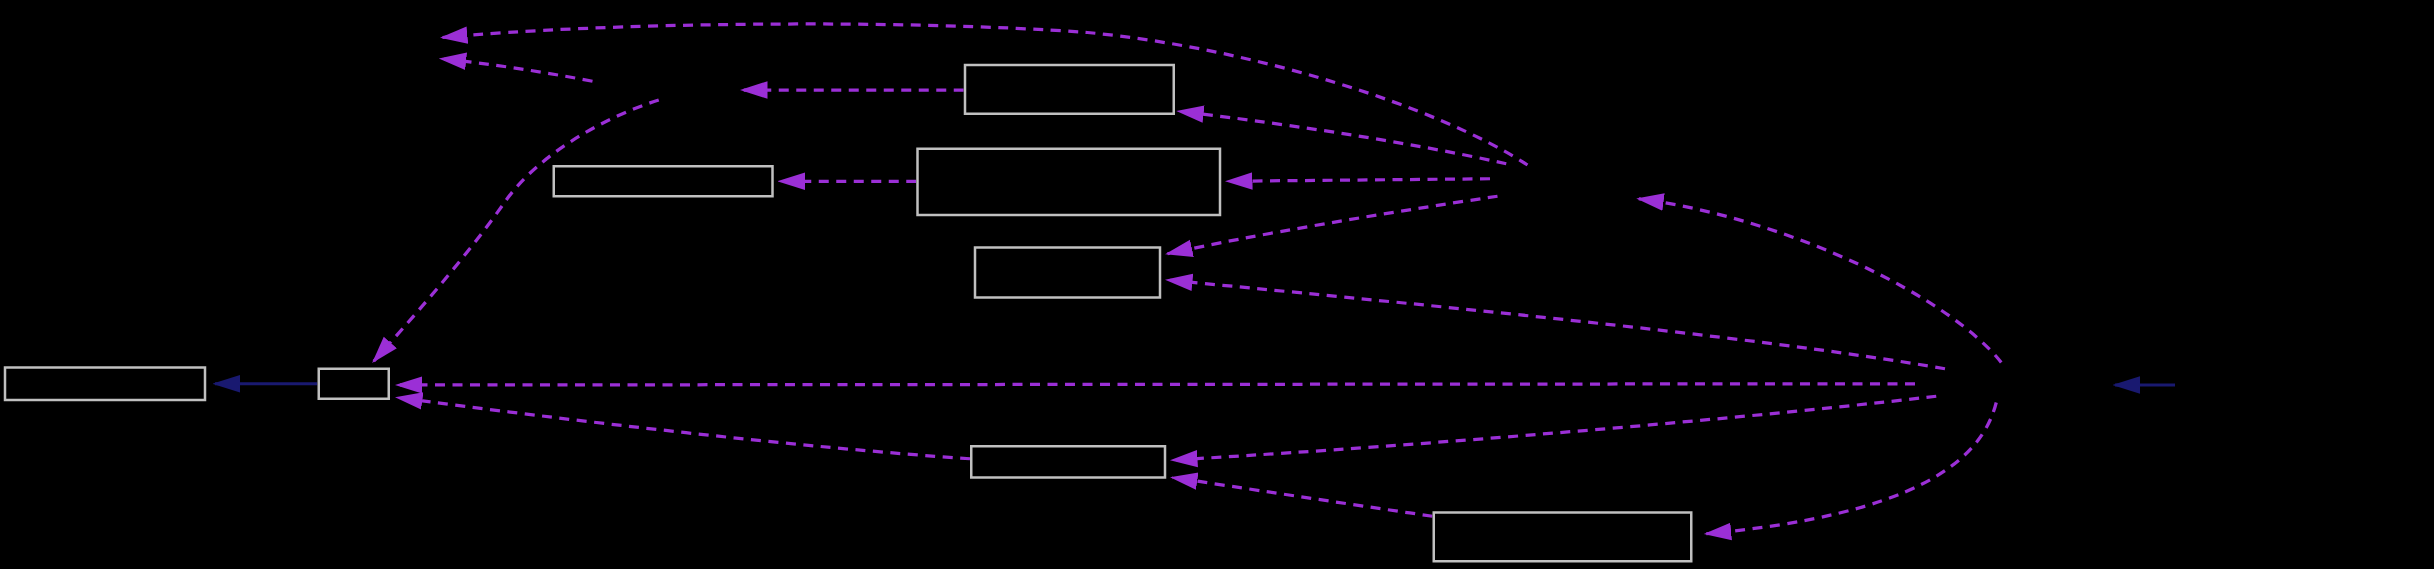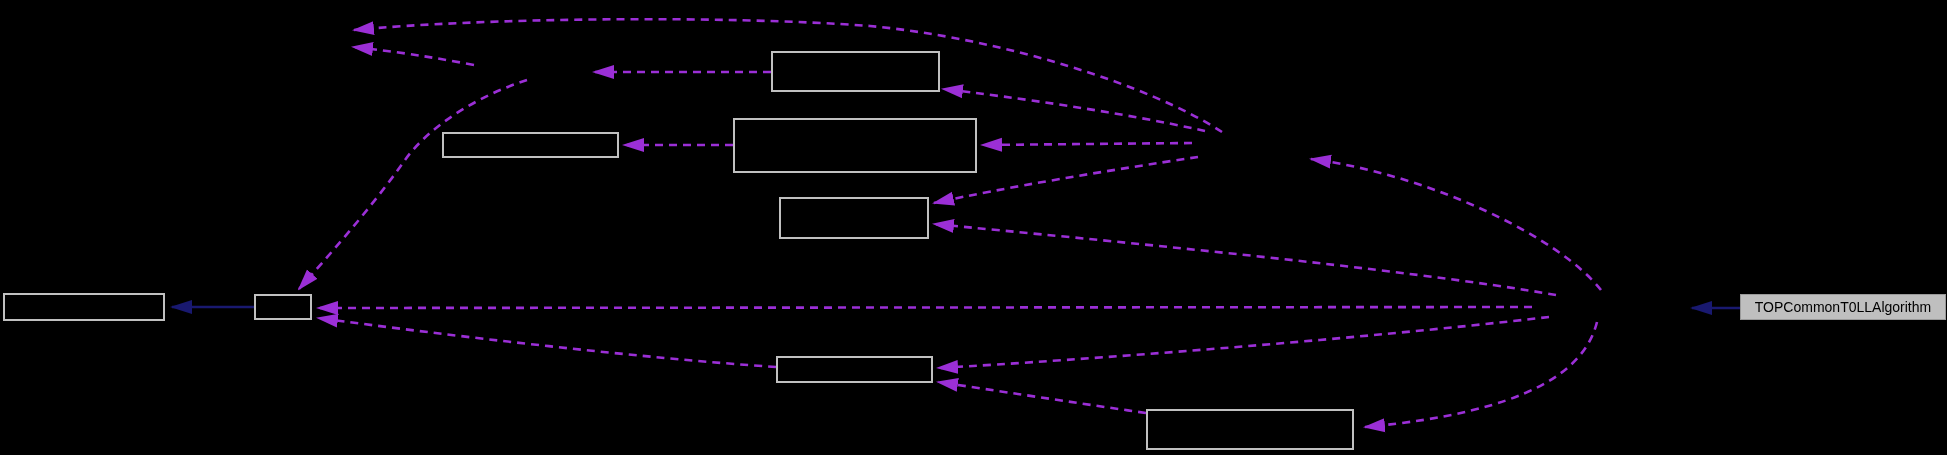--- a/index.html
+++ b/index.html
@@ -80,17 +80,14 @@
 
   <div class="node" style="left:771px;top:51px;width:169px;height:41px;"></div>
   <div class="node" style="left:733px;top:118px;width:244px;height:55px;"></div>
   <div class="node" style="left:442px;top:132px;width:177px;height:26px;"></div>
   <div class="node" style="left:779px;top:197px;width:150px;height:42px;"></div>
   <div class="node" style="left:3px;top:293px;width:162px;height:28px;"></div>
   <div class="node" style="left:254px;top:294px;width:58px;height:26px;"></div>
   <div class="node" style="left:776px;top:356px;width:157px;height:27px;"></div>
   <div class="node" style="left:1146px;top:409px;width:208px;height:41px;"></div>
 
-  <div class="node current" style="left:1740px;top:294px;width:206px;height:26px;">
-    <span>TOPCommonT0LLAlgorithm</span>
-  </div>
 
 </div>
 
 </body></html>

